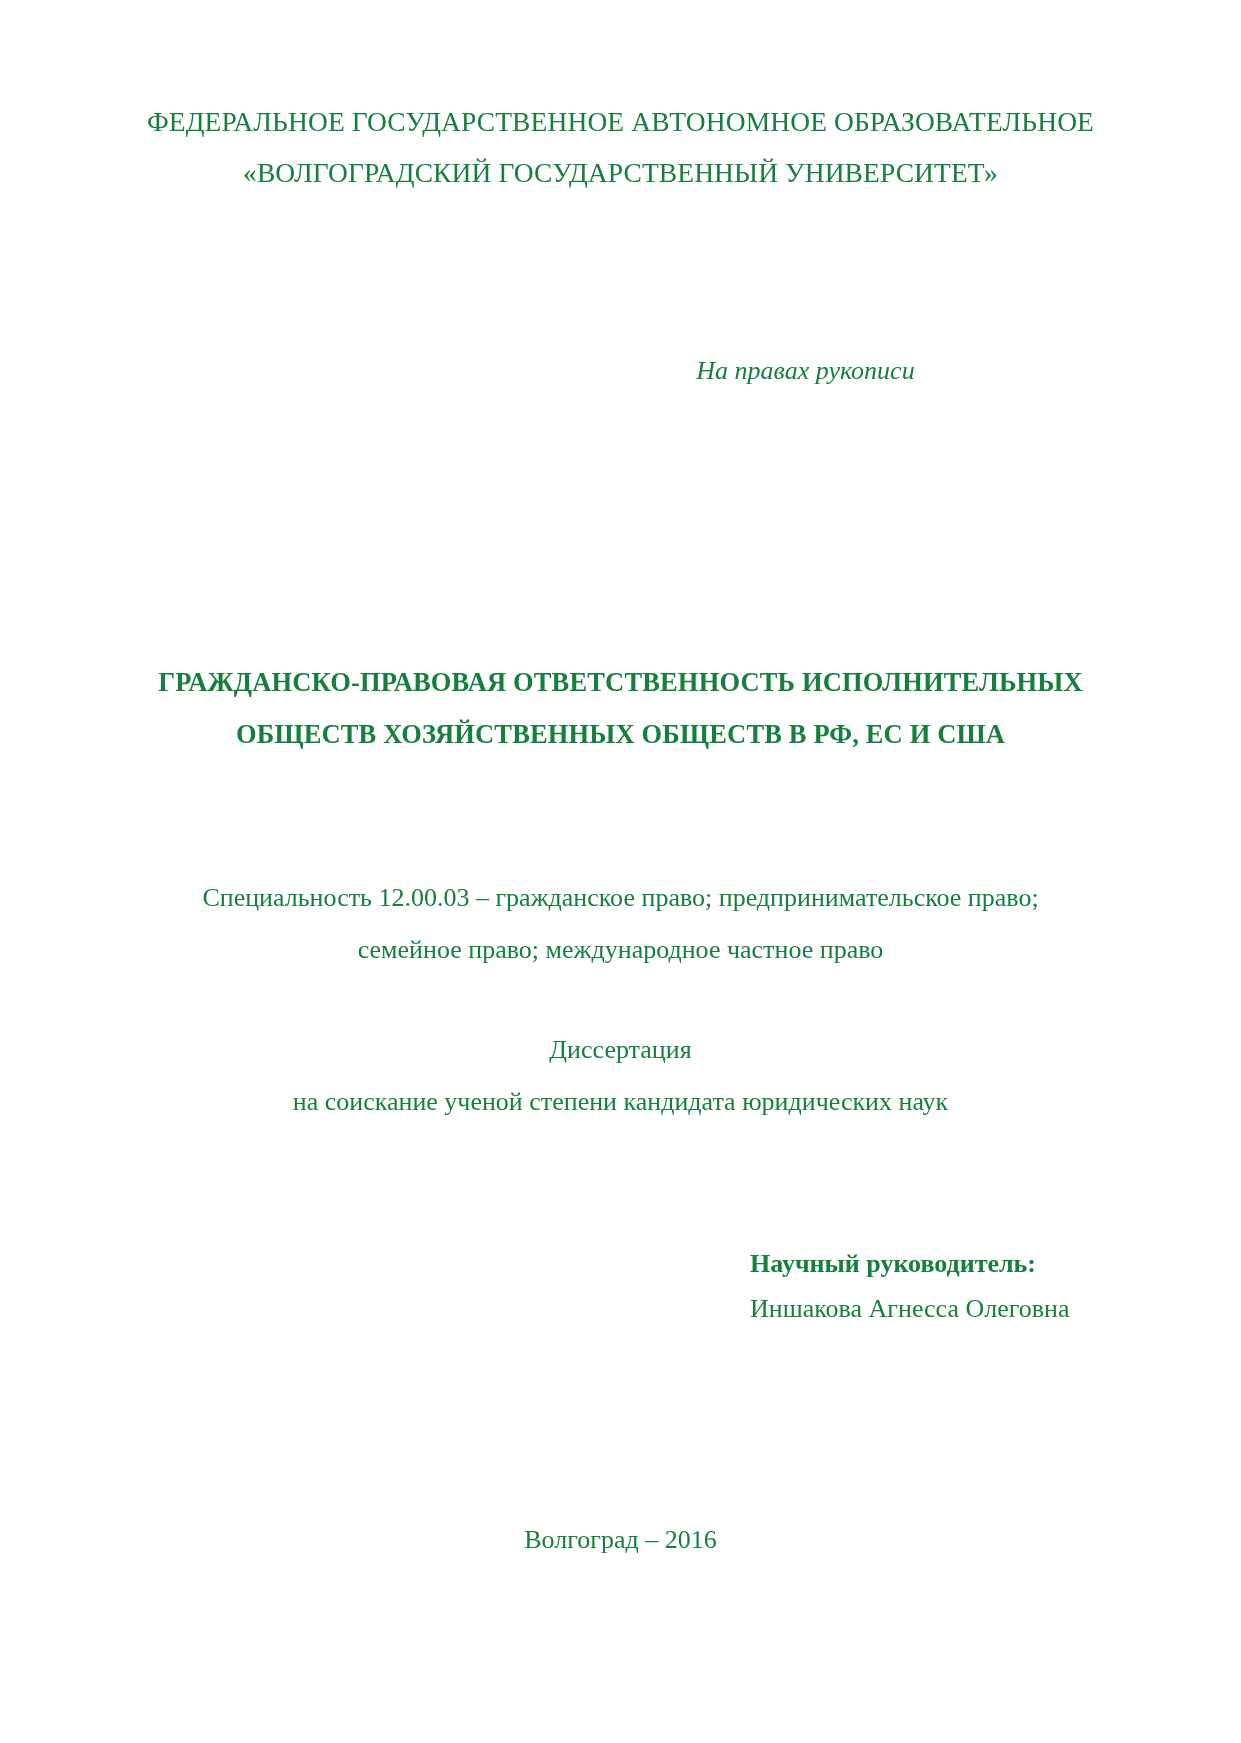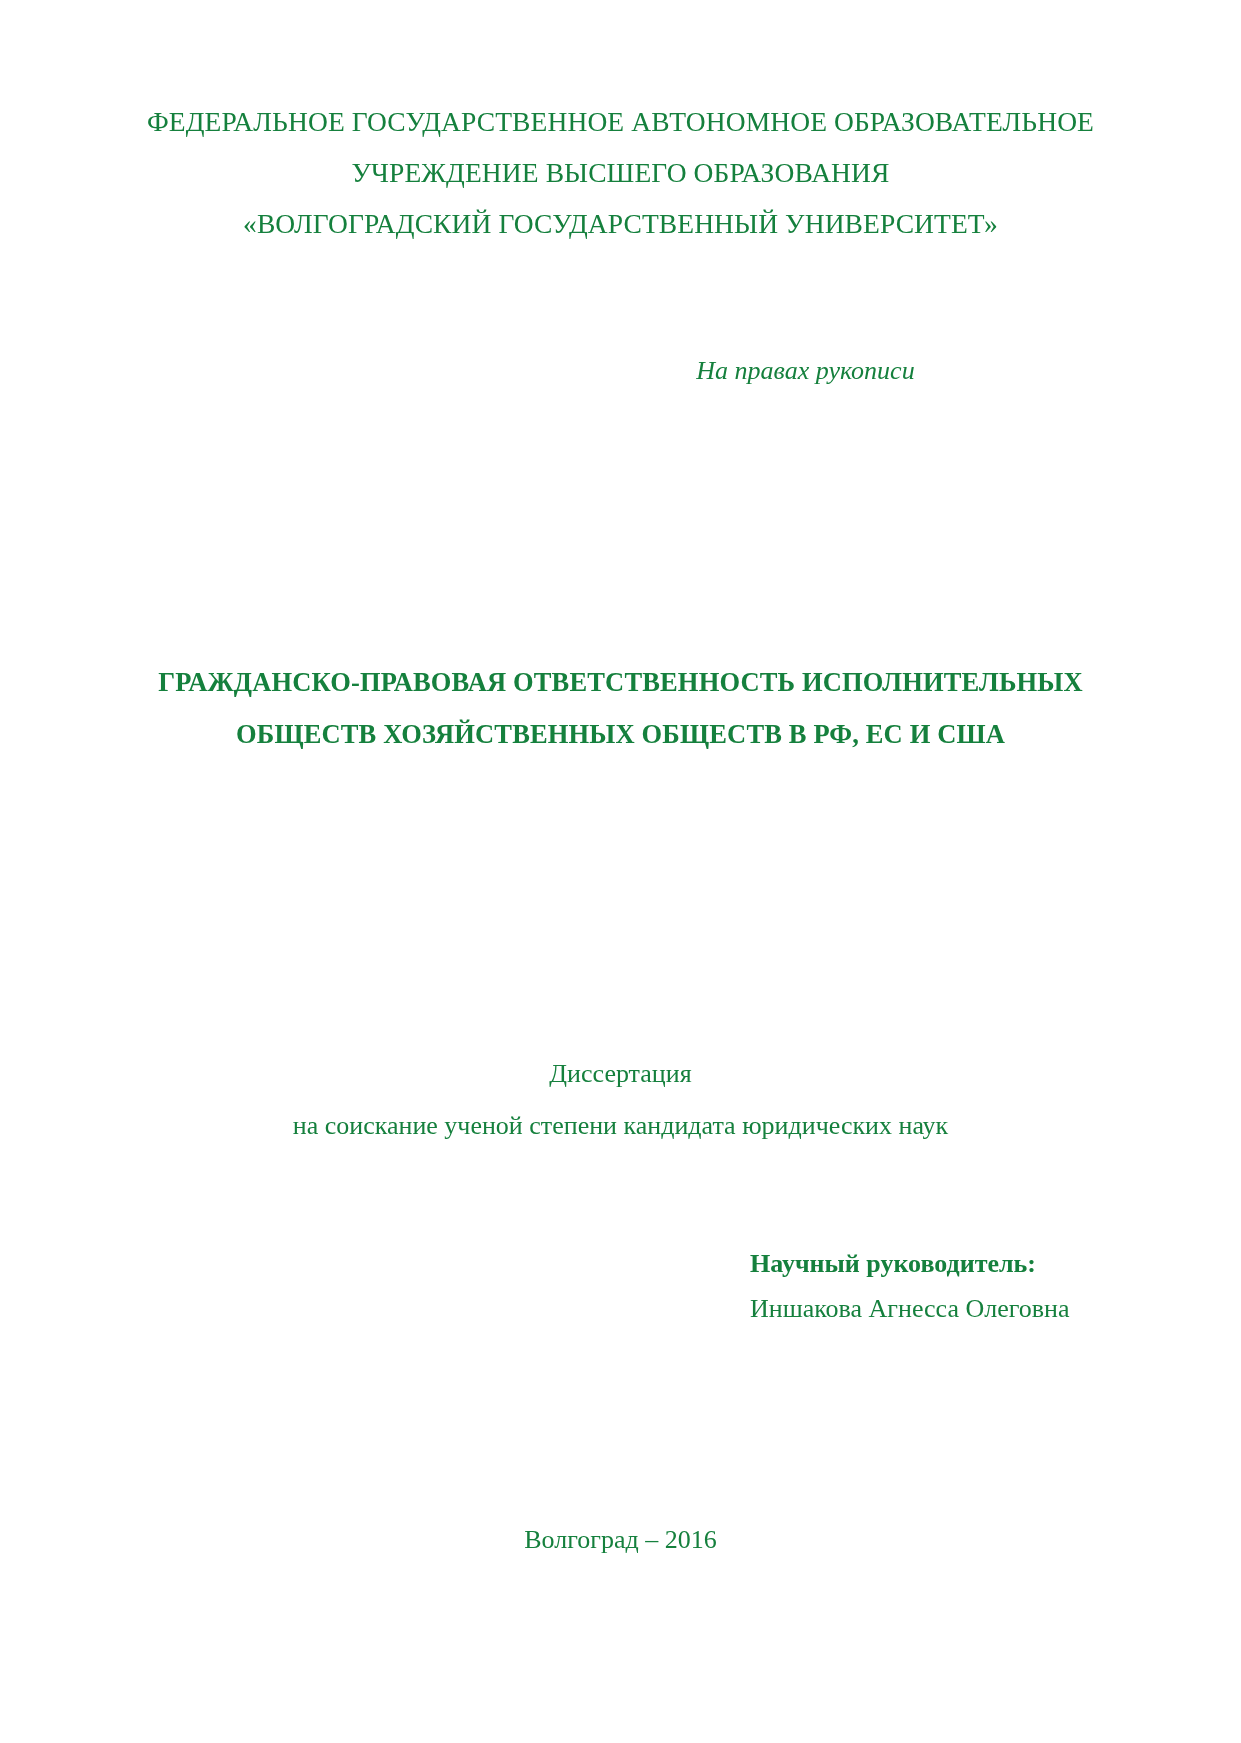--- a/index.html
+++ b/index.html
@@ -81,21 +81,21 @@
     top: 872px;
   }
   .specialty .line {
     font-size: 26px;
     line-height: 52px;
     font-weight: 400;
   }
 
   
   .kind {
-    top: 1048px;
+    top: 1024px;
   }
   .kind .line {
     font-size: 26px;
     line-height: 52px;
     font-weight: 400;
   }
 
   
   .supervisor {
     position: absolute;
@@ -123,34 +123,37 @@
     line-height: 32px;
   }
 </style>
 </head>
 <body>
 
 <div class="page">
 
   <div class="block org">
     <span class="line">ФЕДЕРАЛЬНОЕ ГОСУДАРСТВЕННОЕ АВТОНОМНОЕ ОБРАЗОВАТЕЛЬНОЕ</span>
-    <span class="line">УЧРЕЖДЕНИЕ ВЫСШЕГО ОБРАЗОВАНИЯ</span>
     <span class="line">«ВОЛГОГРАДСКИЙ ГОСУДАРСТВЕННЫЙ УНИВЕРСИТЕТ»</span>
   </div>
 
   <div class="block manuscript-note">
     <span class="line">На правах рукописи</span>
   </div>
 
 
   <div class="block title">
     <span class="line">ГРАЖДАНСКО-ПРАВОВАЯ ОТВЕТСТВЕННОСТЬ ИСПОЛНИТЕЛЬНЫХ</span>
     <span class="line">ОБЩЕСТВ ХОЗЯЙСТВЕННЫХ ОБЩЕСТВ В РФ, ЕС И США</span>
   </div>
 
+  <div class="block specialty">
+    <span class="line">Специальность 12.00.03 – гражданское право; предпринимательское право;</span>
+    <span class="line">семейное право; международное частное право</span>
+  </div>
 
   <div class="block kind">
     <span class="line">Диссертация</span>
     <span class="line">на соискание ученой степени кандидата юридических наук</span>
   </div>
 
   <div class="supervisor">
     <span class="line lead">Научный руководитель:</span>
     <span class="line">Иншакова Агнесса Олеговна</span>
   </div>

